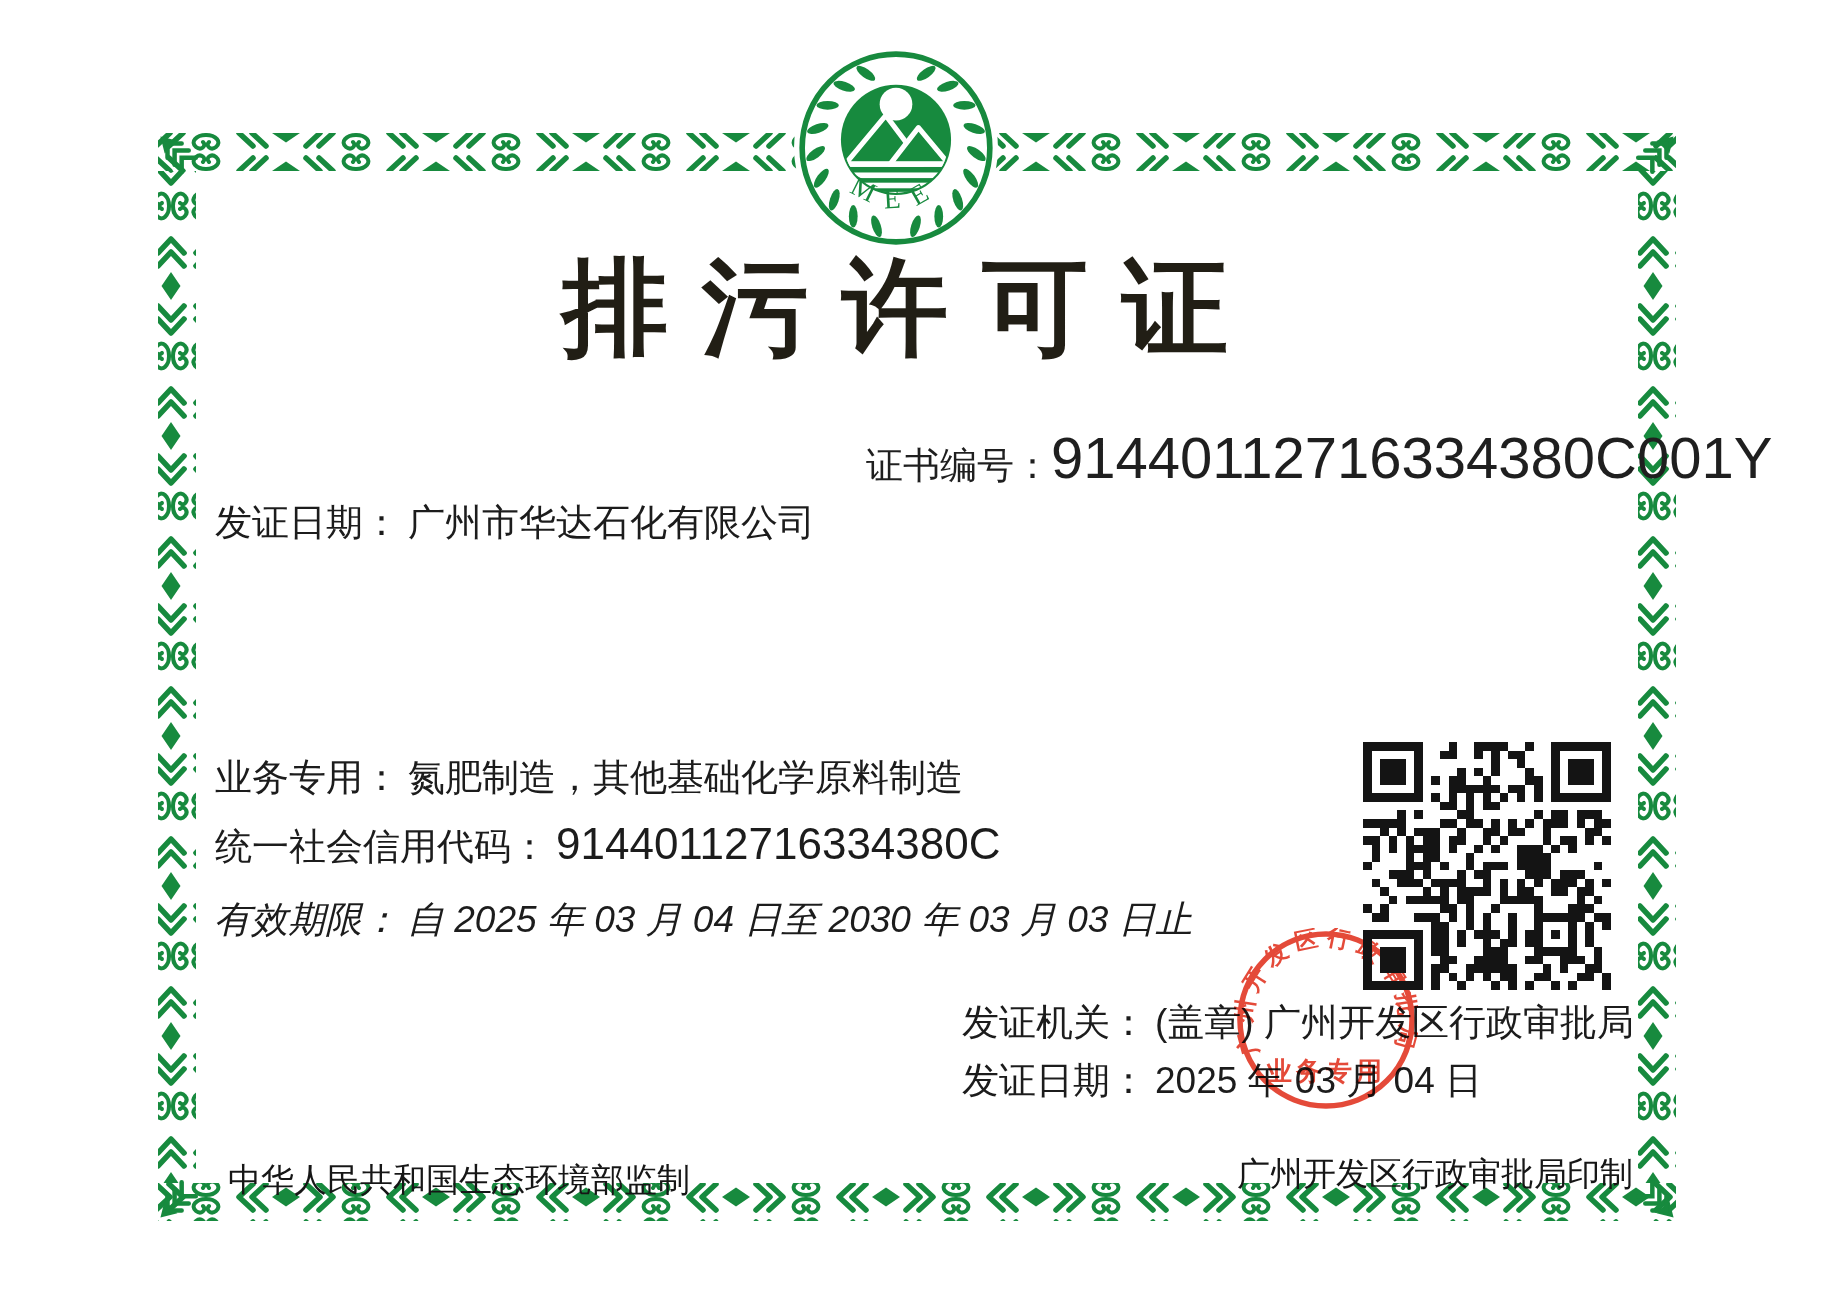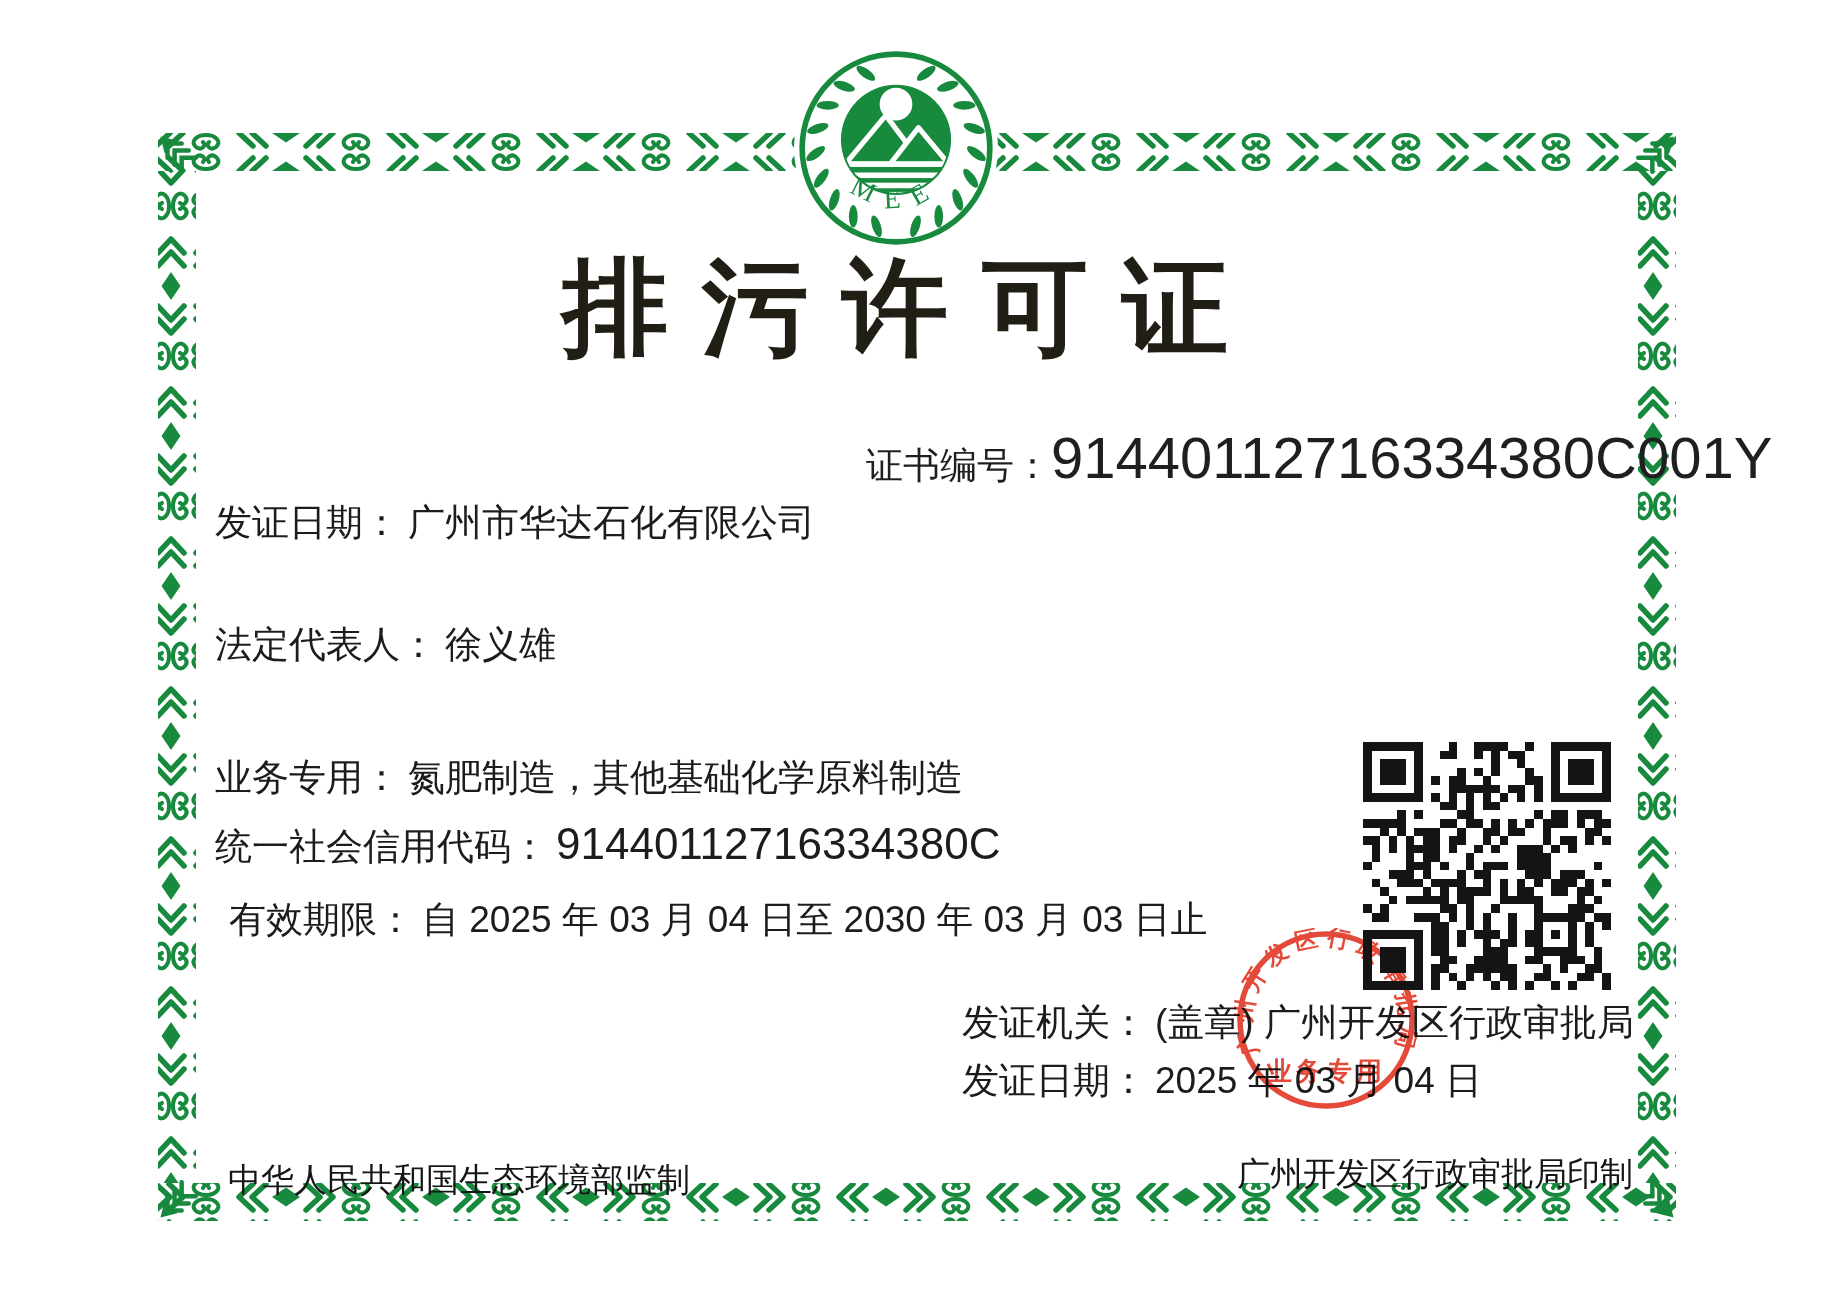--- a/index.html
+++ b/index.html
@@ -117,30 +117,27 @@
 
   <div class="abs title" style="left:562px;top:252px;">排污许可证</div>
 
   <div class="abs certline" style="left:866px;top:424px;">
     <span>证书编号：</span><span class="num">91440112716334380C001Y</span>
   </div>
 
   <div class="abs row" style="left:215px;top:500px;">
     <span class="lbl">发证日期：</span><span class="val">广州市华达石化有限公司</span>
   </div>
-  <div class="abs row" style="left:215px;top:622px;">
-    <span class="lbl">法定代表人：</span><span class="val">徐义雄</span>
-  </div>
   <div class="abs row" style="left:215px;top:755px;">
     <span class="lbl">业务专用：</span><span class="val">氮肥制造，其他基础化学原料制造</span>
   </div>
   <div class="abs row" style="left:215px;top:816px;">
     <span class="lbl">统一社会信用代码：</span><span class="val numval">91440112716334380C</span>
   </div>
-  <div class="abs row" style="left:229px;top:897px;">
+  <div class="abs row" style="left:214px;top:897px;font-style:italic;">
     <span class="lbl">有效期限：</span><span class="val">自 2025 年 03 月 04 日至 2030 年 03 月 03 日止</span>
   </div>
 
   <div class="abs row" style="left:962px;top:1000px;">
     <span class="lbl">发证机关：</span><span class="val">(盖章) 广州开发区行政审批局</span>
   </div>
   <div class="abs row" style="left:962px;top:1058px;">
     <span class="lbl">发证日期：</span><span class="val">2025 年 03 月 04 日</span>
   </div>
 

